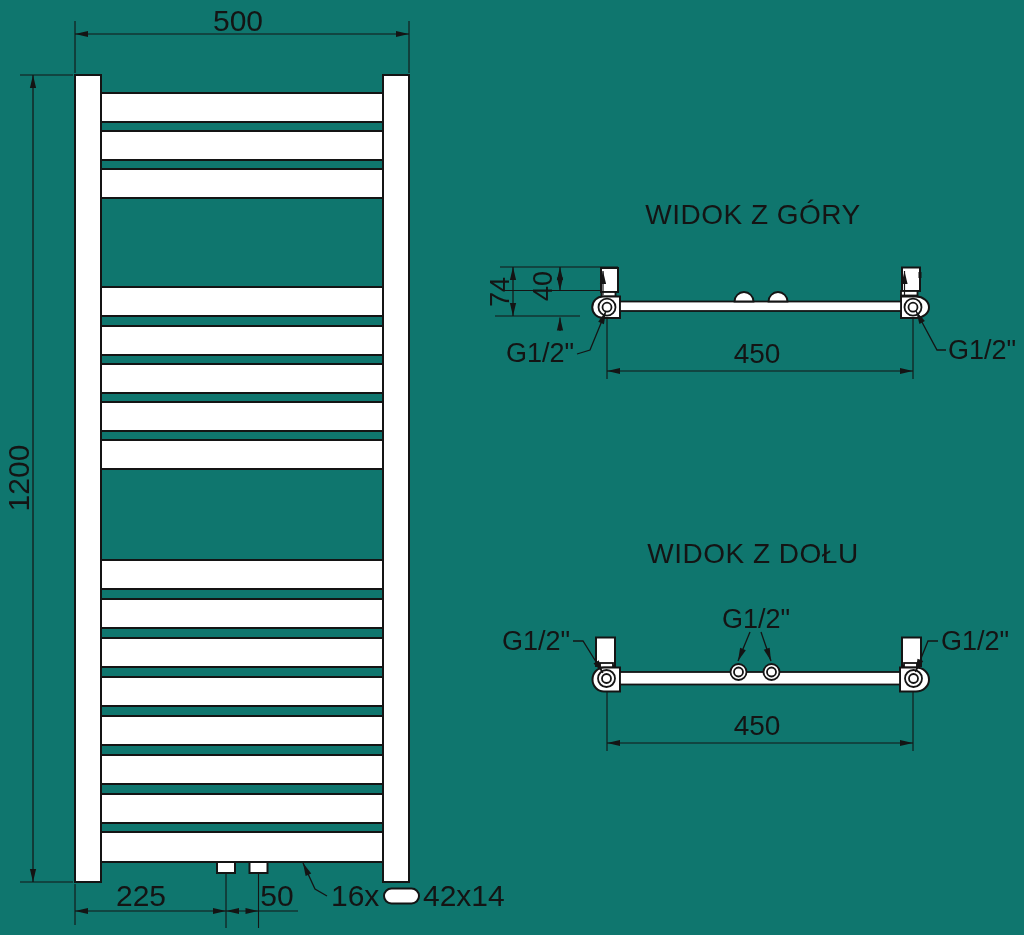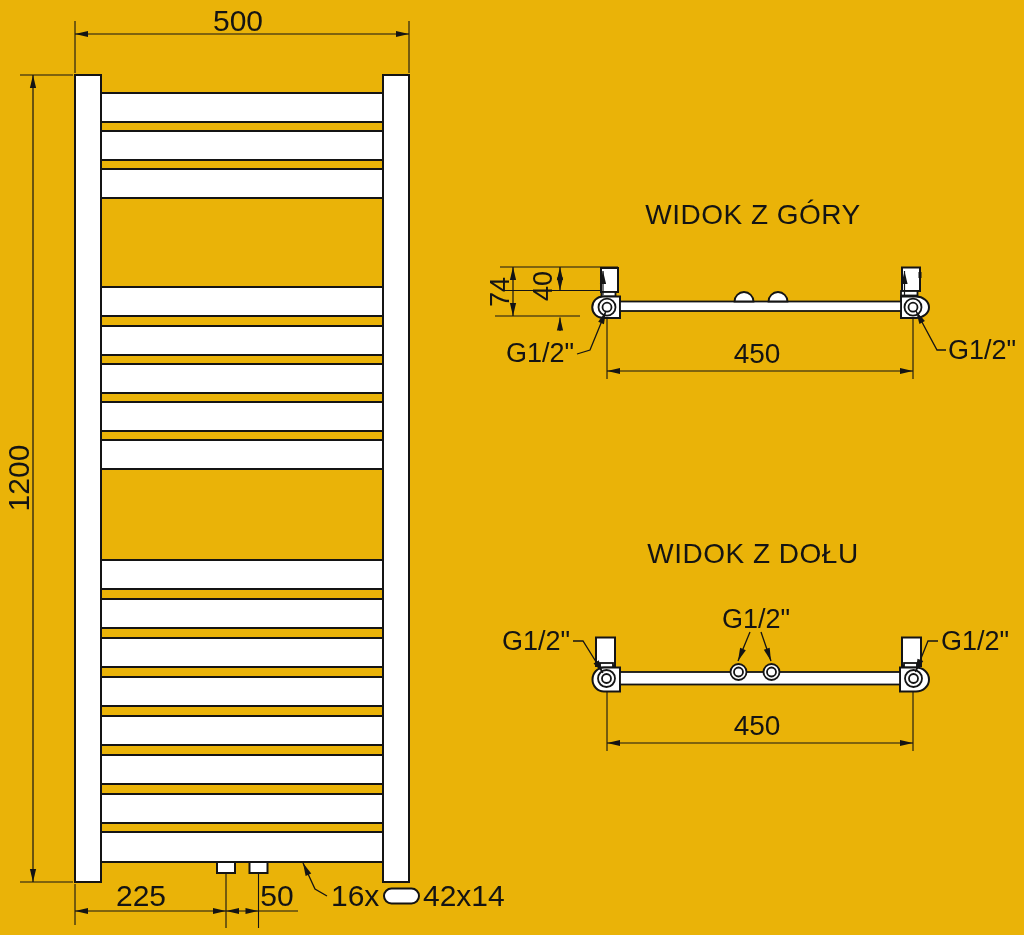--- a/index.html
+++ b/index.html
@@ -1,16 +1,16 @@
 <!DOCTYPE html>
 <html><head>
 <meta charset="utf-8">
 <style>
   html,body{margin:0;padding:0;background:#ffffff;}
-  .page{position:relative;width:1024px;height:935px;background:#eab308;overflow:hidden;}
+  .page{position:relative;width:1024px;height:935px;background:#0f766e;overflow:hidden;}
   svg{position:absolute;left:0;top:0;}
   text{font-family:"Liberation Sans","DejaVu Sans",sans-serif;fill:#141414;}
   .dim-txt{font-size:30px;}
   .dim-txt-sm{font-size:27px;}
   .dim-txt-md{font-size:28px;}
   .view-title{font-size:28px;letter-spacing:.5px;}
   .outline{fill:#ffffff;stroke:#141414;stroke-width:2;}
   .outline-thin{fill:#ffffff;stroke:#141414;stroke-width:1.8;}
   .dimline{stroke:#141414;stroke-width:1.2;fill:none;}
   .extline{stroke:#141414;stroke-width:1.1;fill:none;}

